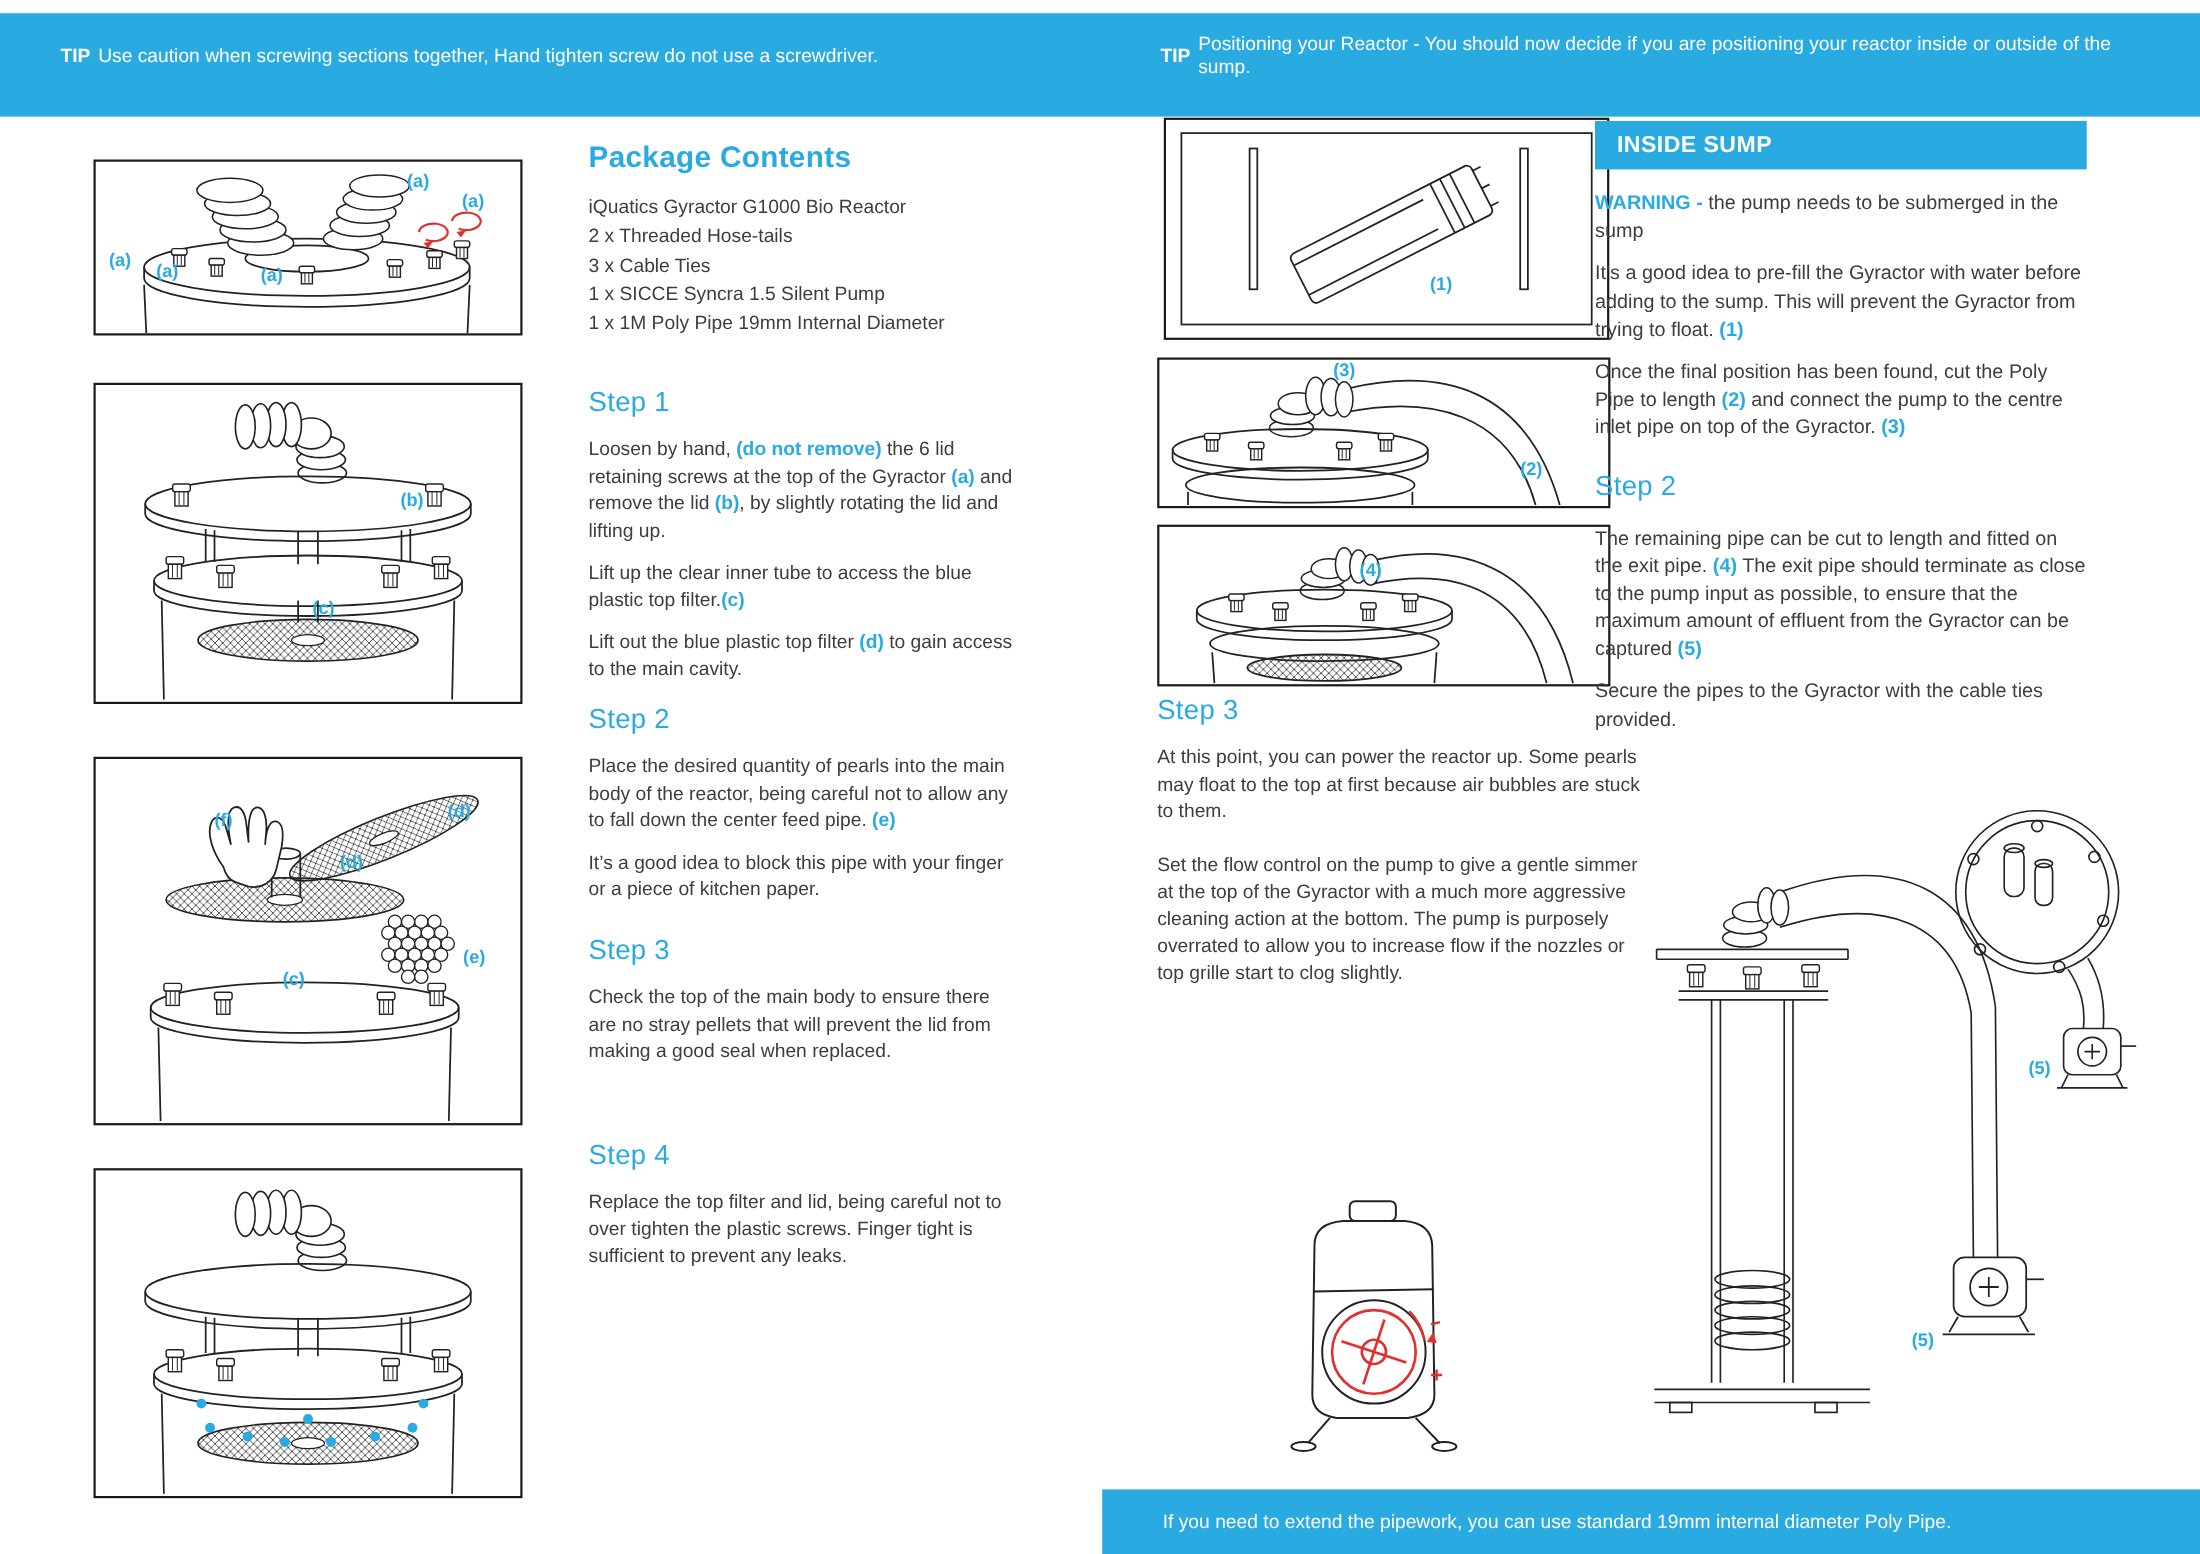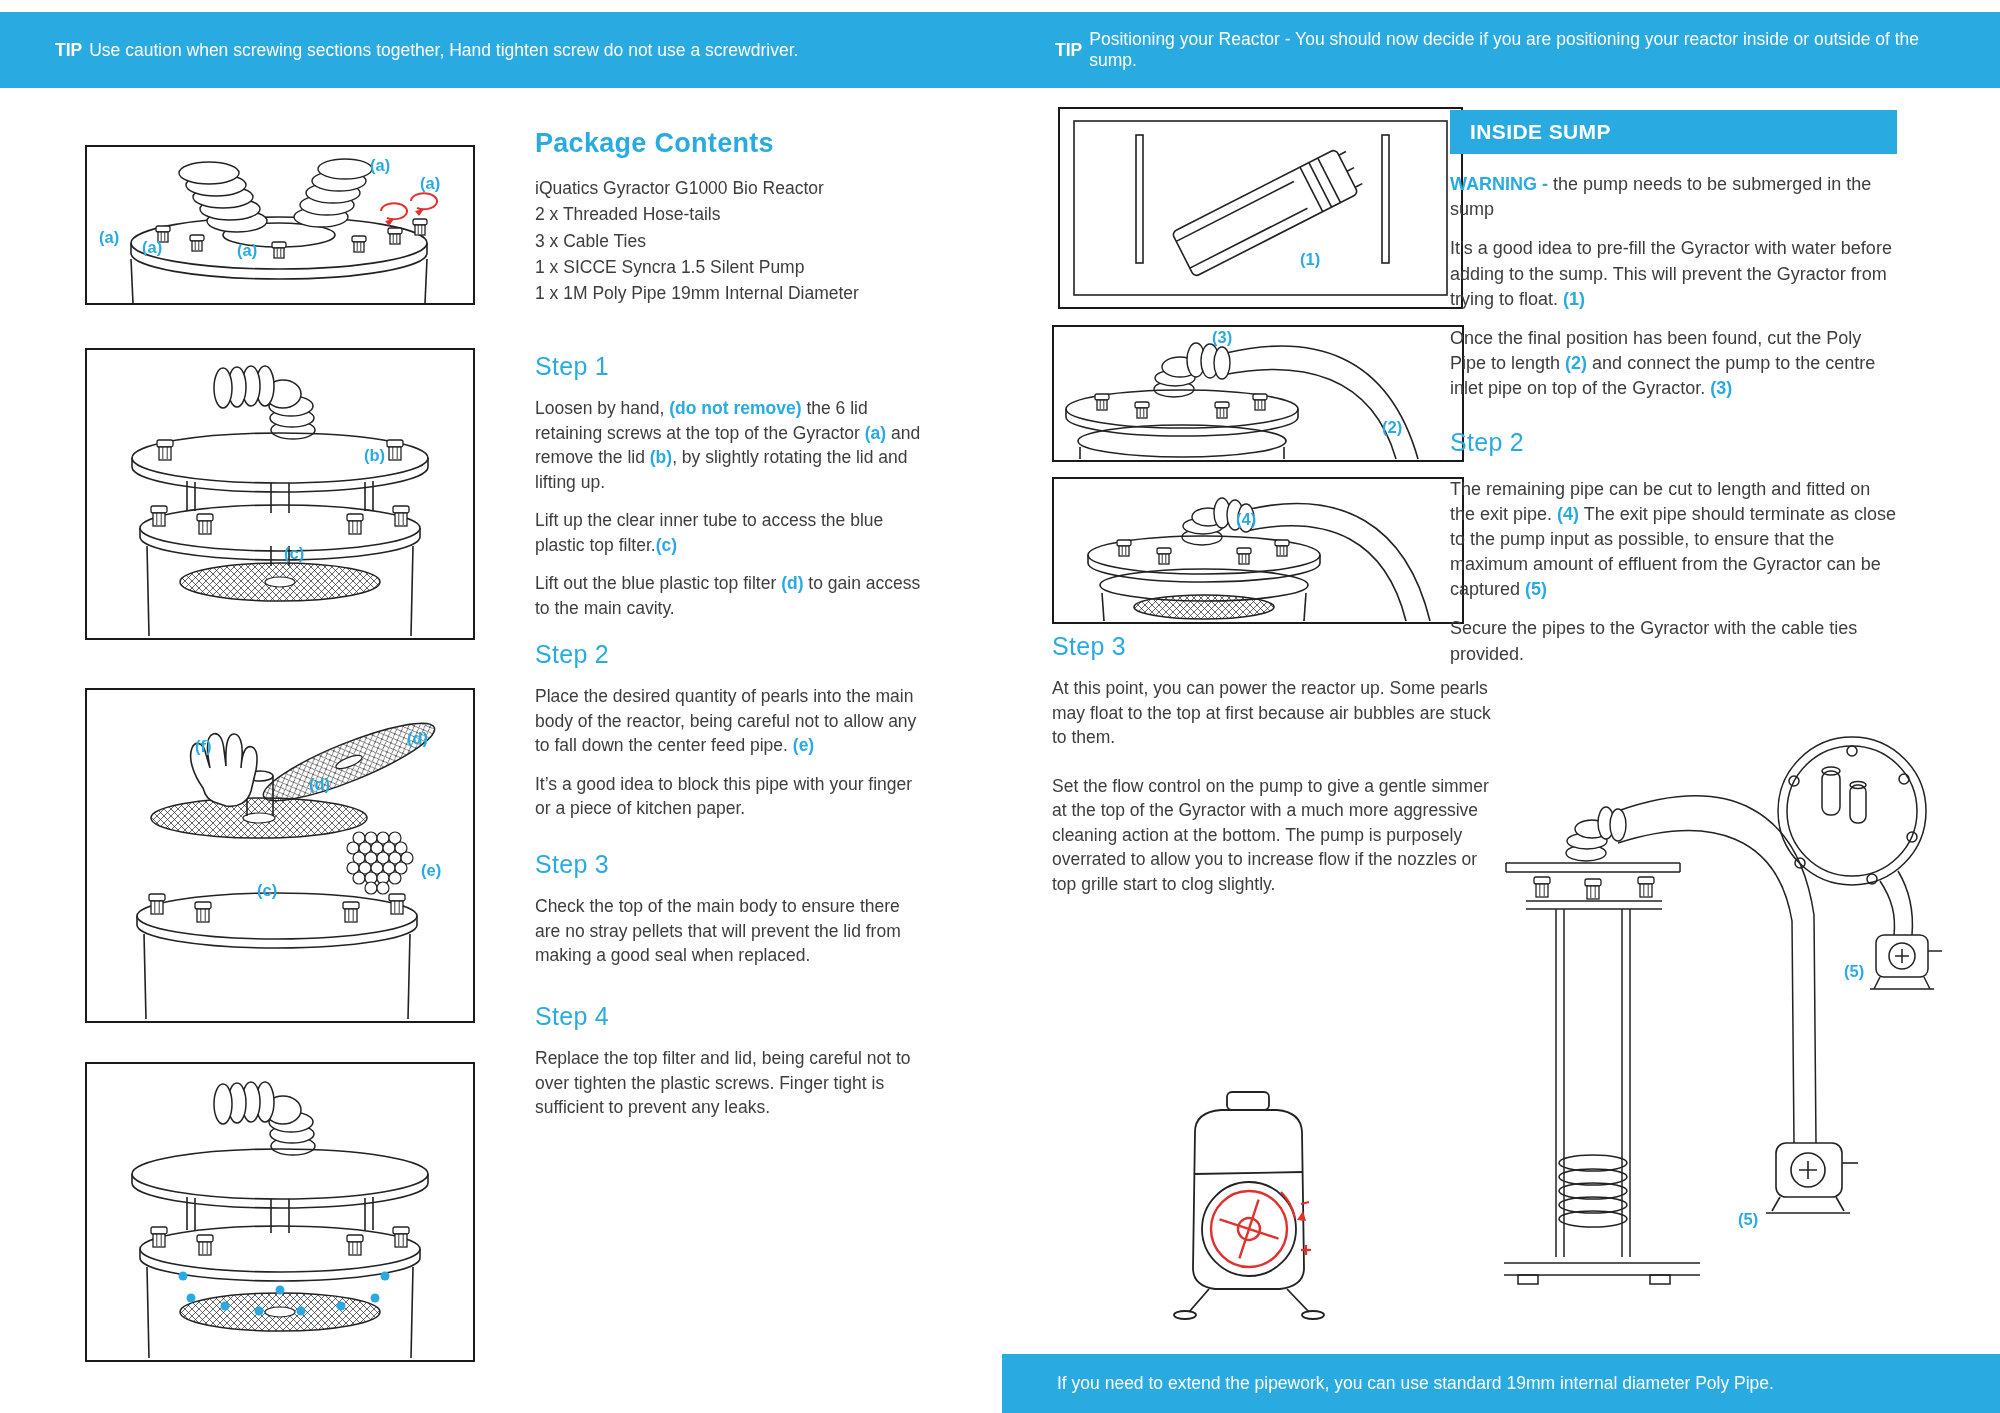--- a/index.html
+++ b/index.html
@@ -1,20 +1,20 @@
 <!DOCTYPE html>
 <html style="--accent: #29ABE2; --red: #E0312E; --text: #3D3D3D;"><head>
 <meta charset="utf-8">
 <style>
   :root { --accent:#29ABE2; --red:#E0312E; --text:#3D3D3D; }
   * { margin:0; padding:0; box-sizing:border-box; }
   body { font-family:"Liberation Sans", sans-serif; background:#fff; }
   .page { position:relative; width:2000px; height:1413px; background:#fff; color:var(--text); overflow:hidden; }
 
-  .topbar { position:absolute; left:0; top:12px; width:2000px; height:76px; background:var(--accent); color:#fff; }
+  .topbar { position:absolute; left:0; top:12px; width:2000px; height:94px; background:var(--accent); color:#fff; }
   .tip { position:absolute; top:0; height:76px; display:flex; align-items:center; font-size:17.5px; }
   .tip b { font-weight:bold; margin-right:7px; }
   .tip-left { left:55px; width:900px; }
   .tip-right { left:1055px; width:900px; }
 
   .fig { position:absolute; background:#fff; }
   .fig-frame { border:2px solid #1a1a1a; }
   .fig svg { display:block; width:100%; height:100%; }
   .fig-label { position:absolute; color:var(--accent); font-weight:bold; font-size:16.5px; line-height:1; }
 
@@ -287,21 +287,21 @@
     <h2 class="h-step">Step 2</h2>
     <p class="body"><span>Place the desired quantity of pearls into the main body of the reactor, being careful not to allow any to fall down the center feed pipe. </span><span class="hl">(e)</span></p>
     <p class="body"><span>It’s a good idea to block this pipe with your finger or a piece of kitchen paper.</span></p>
   </section>
 
   <section class="textcol" style="left:535px;top:850px;width:392px">
     <h2 class="h-step">Step 3</h2>
     <p class="body"><span>Check the top of the main body to ensure there are no stray pellets that will prevent the lid from making a good seal when replaced.</span></p>
   </section>
 
-  <section class="textcol" style="left:535px;top:1002px;width:392px">
+  <section class="textcol" style="left:535px;top:1036px;width:392px">
     <h2 class="h-step">Step 4</h2>
     <p class="body"><span>Replace the top filter and lid, being careful not to over tighten the plastic screws. Finger tight is sufficient to prevent any leaks.</span></p>
   </section>
 
   <div class="fig fig-frame" style="left:1058px;top:107px;width:405px;height:202px">
     <svg viewBox="0 0 401 198">
       <g stroke="#222" fill="none" stroke-width="1.6">
         <rect x="14" y="12" width="373" height="174"></rect>
         <rect x="76" y="26" width="7" height="128"></rect>
         <rect x="322" y="26" width="7" height="128"></rect>

